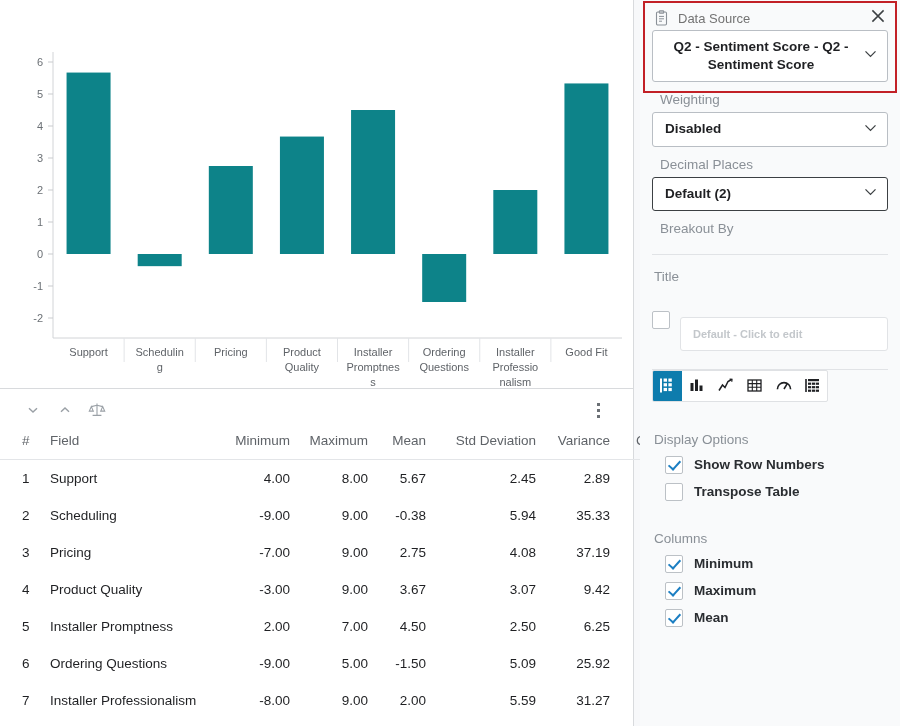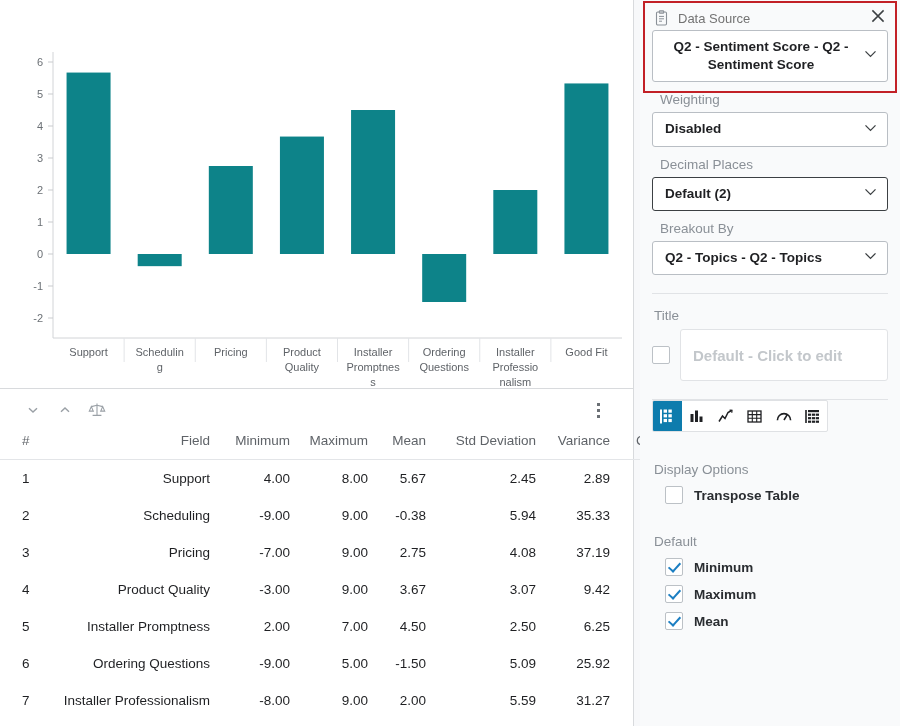--- a/index.html
+++ b/index.html
@@ -105,21 +105,21 @@
   col.c-num   { width: 44px; }
   col.c-field { width: 172px; }
   col.c-min   { width: 80px; }
   col.c-max   { width: 78px; }
   col.c-mean  { width: 58px; }
   col.c-std   { width: 110px; }
   col.c-var   { width: 74px; }
   col.c-count { width: 62px; }
 
   .t-left   { text-align: left; padding-left: 22px !important; }
-  .t-center { text-align: right; }
+  .t-center { text-align: left; }
   .t-right  { text-align: right; }
 
   
   .sidebar {
     position: absolute;
     left: 640px; top: 0;
     width: 260px; height: 726px;
     background: #f9fafb;
     padding: 0;
   }
@@ -234,31 +234,32 @@
     content: "";
     position: absolute;
     left: 5px; top: 1px;
     width: 5px; height: 10px;
     border: solid #1b7ec2;
     border-width: 0 2.2px 2.2px 0;
     transform: rotate(42deg);
   }
   .title-input {
     flex: 1;
-    height: 52px;
+    height: 34px;
     border: 1px solid #e1e3e6;
     border-radius: 3px;
     background: #fff;
     display: flex;
     align-items: center;
     padding: 0 12px;
-    font-size: 15px;
+    font-size: 11px;
     font-weight: bold;
     color: #c3c7cb;
     cursor: text;
+    margin-top: 27px;
   }
 
   .viz-row {
     display: flex;
     border: 1px solid #dfe1e4;
     border-radius: 2px;
     background: #fff;
     width: 176px;
     height: 32px;
     overflow: hidden;
@@ -533,28 +534,20 @@
       <div class="select strong">
         <span>Default (2)</span>
         <span class="chev">
           <svg width="13" height="9" viewBox="0 0 13 9">
               <path d="M1.5 2 L6.5 7 L11.5 2" fill="none" stroke="currentColor" stroke-width="1.3"></path>
             </svg>
         </span>
       </div>
 
       <div class="field-label">Breakout By</div>
-      <div class="select">
-        <span>Q2 - Topics - Q2 - Topics</span>
-        <span class="chev">
-          <svg width="13" height="9" viewBox="0 0 13 9">
-              <path d="M1.5 2 L6.5 7 L11.5 2" fill="none" stroke="currentColor" stroke-width="1.3"></path>
-            </svg>
-        </span>
-      </div>
 
       <div class="divider"></div>
 
       <div class="sec-title">Title</div>
       <div class="title-row">
         <span class="chk"></span>
         <span class="title-input">Default - Click to edit</span>
       </div>
 
       <div class="divider"></div>
@@ -611,27 +604,31 @@
             <rect x="8" y="12.6" width="3.2" height="2.2" fill="currentColor"></rect>
             <rect x="11.9" y="12.6" width="3.1" height="2.2" fill="currentColor"></rect>
           </svg>
         </span>
       </div>
 
       <div class="gap-lg"></div>
 
       <div class="sec-title">Display Options</div>
       <div class="opt-row">
+        <span class="chk checked"></span>
+        <span class="opt-label">Show Row Numbers</span>
+      </div>
+      <div class="opt-row">
         <span class="chk"></span>
         <span class="opt-label">Transpose Table</span>
       </div>
 
       <div class="gap-lg"></div>
 
-      <div class="sec-title">Default</div>
+      <div class="sec-title">Columns</div>
       <div class="opt-row">
         <span class="chk checked"></span>
         <span class="opt-label">Minimum</span>
       </div>
       <div class="opt-row">
         <span class="chk checked"></span>
         <span class="opt-label">Maximum</span>
       </div>
       <div class="opt-row">
         <span class="chk checked"></span>

